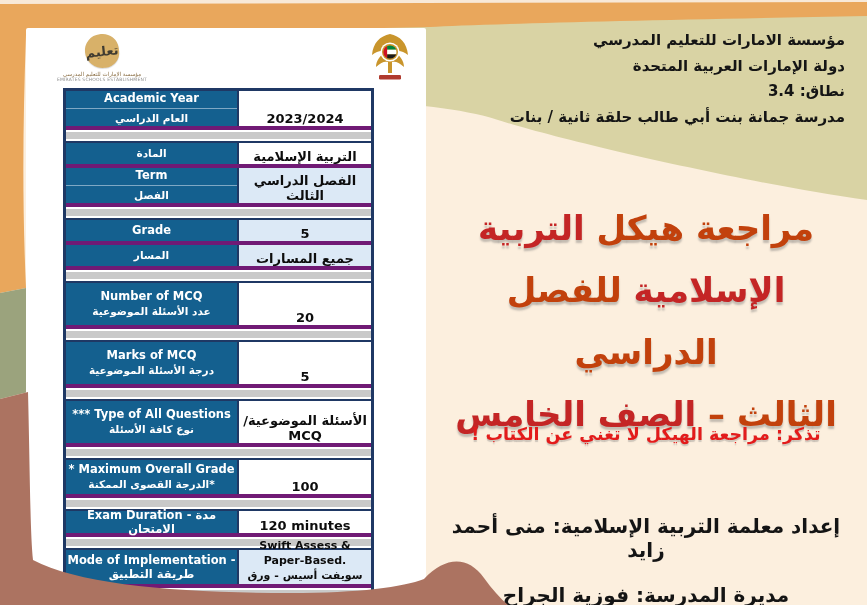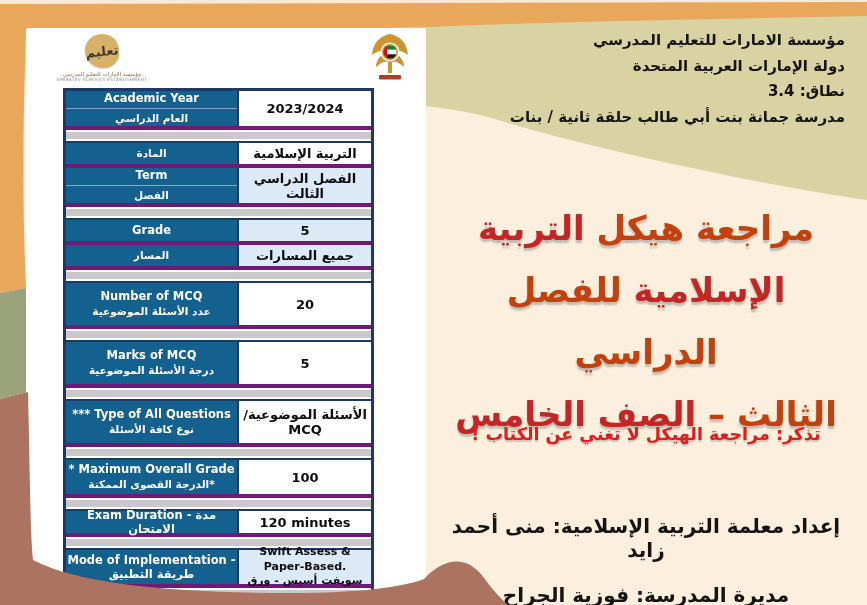--- a/index.html
+++ b/index.html
@@ -36,21 +36,21 @@
   .trow{display:flex;border-bottom:4px solid #701a75;}
   .trow:last-child{border-bottom:none;}
   .lbl{
     width:171px;background:#14608F;color:#fff;border-right:2px solid #1F3864;
     display:flex;flex-direction:column;justify-content:center;text-align:center;
   }
   .lline-en{font-size:11.5px;font-weight:bold;line-height:1.35;padding:0 2px;}
   .lline-ar{font-size:10.5px;font-weight:bold;direction:rtl;line-height:1.4;padding:0 8px;}
   .ldiv{border-bottom:1.5px solid #7FA8C4;padding-bottom:2px;margin-bottom:2px;}
   .val{
-    flex:1;display:flex;flex-direction:column;align-items:center;justify-content:center;
+    flex:1;display:flex;flex-direction:column;align-items:center;justify-content:flex-end;
     font-size:13px;font-weight:bold;color:#0d0d0d;text-align:center;
   }
   .val .ar{direction:rtl;}
   .val .en{direction:ltr;}
   .val.w{background:#ffffff;}
   .val.b{background:#DCE9F6;}
   .sep{
     height:11px;background:#C9C9C9;border-bottom:2px solid #1F3864;
     box-shadow:inset 0 2px 0 #ffffff, inset 0 -2px 0 #ffffff;
   }

